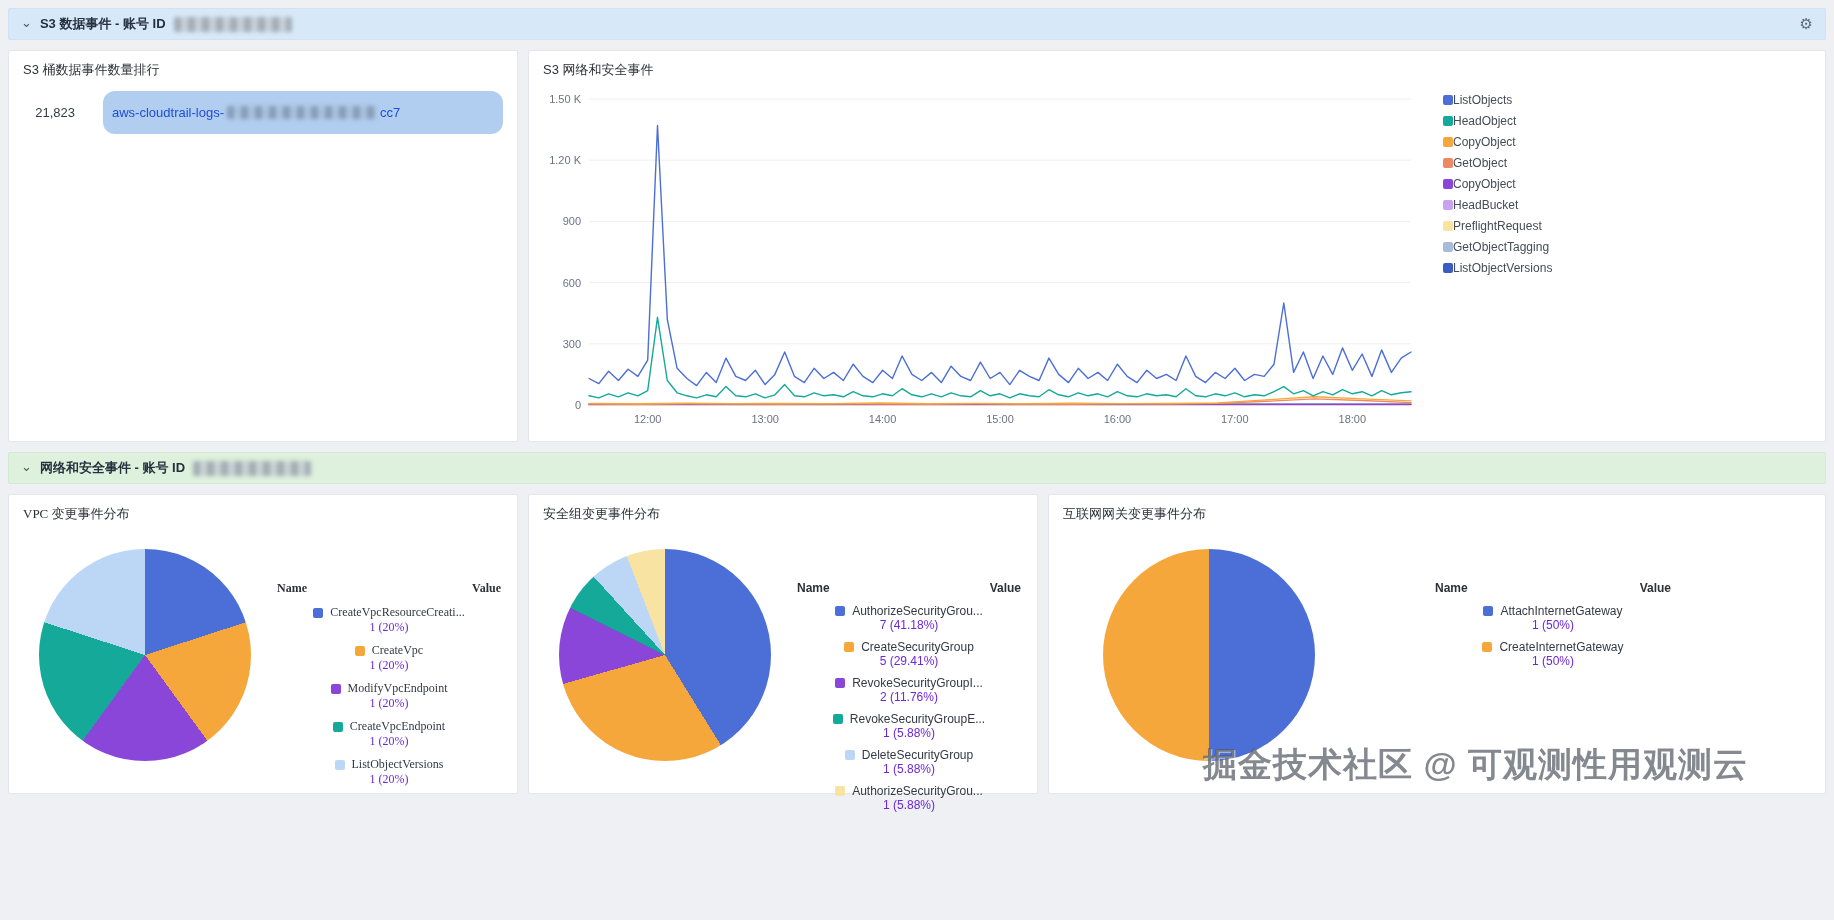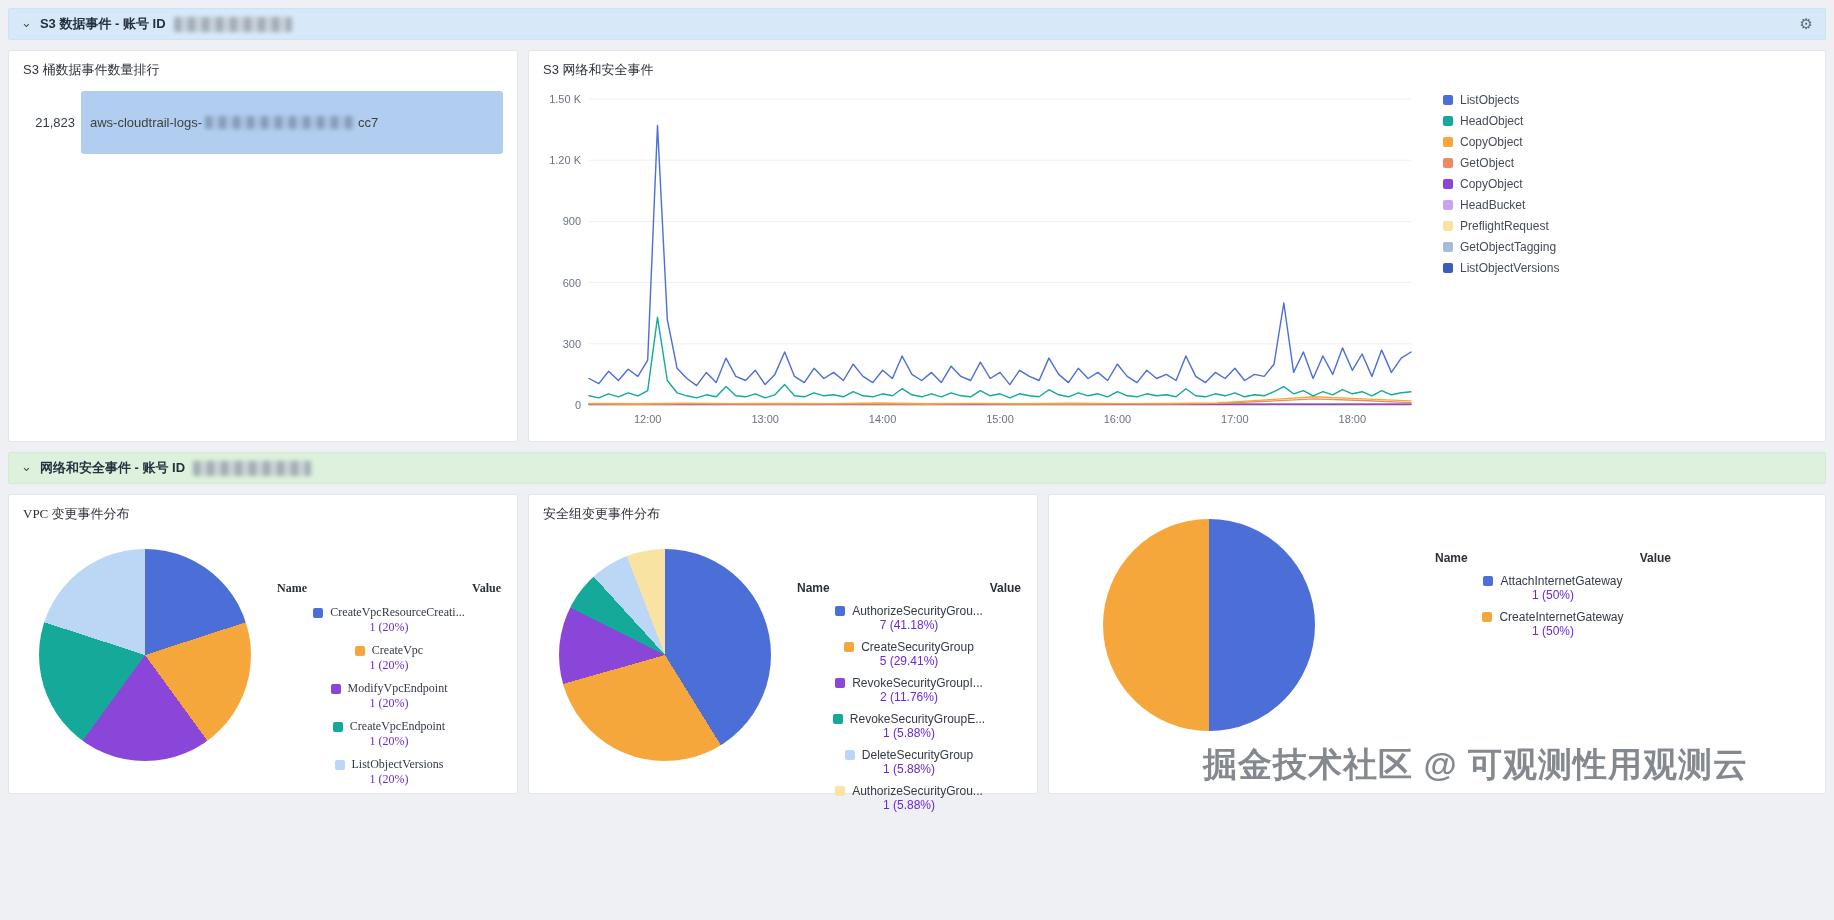--- a/index.html
+++ b/index.html
@@ -32,32 +32,32 @@
   .panel{
     background:#ffffff;border:1px solid #e3e6ea;border-radius:2px;
     padding:10px 14px;box-sizing:border-box;position:relative;
   }
   .row1 .panel{height:392px;}
   .row2 .panel{height:300px;}
   .panel-ranking{width:510px;flex:none;}
   .panel-trend{flex:1;}
   .panel-title{font-size:13px;color:#2c3138;margin-bottom:12px;}
   
-  .bar-row{display:flex;align-items:center;gap:6px;}
+  .bar-row{display:flex;align-items:center;gap:28px;}
   .bar-value{width:52px;text-align:right;font-size:13px;color:#333a44;flex:none;}
   .hbar{
-    flex:1;height:27px;background:#b1cef0;border-radius:3px;
-    display:flex;align-items:center;gap:3px;padding:18px 9px;
-    font-size:13px;color:#404040;overflow:hidden;white-space:nowrap;
+    flex:1;height:27px;background:#b1cef0;border-radius:12px;
+    display:flex;align-items:center;gap:3px;padding:8px 9px;
+    font-size:13px;color:#1d4ed8;overflow:hidden;white-space:nowrap;
   }
   
   .trend-wrap{display:flex;align-items:flex-start;}
   #trend-svg{flex:none;}
   .line-legend{margin-left:20px;padding-top:2px;display:flex;flex-direction:column;gap:7px;font-size:12px;color:#454c55;}
-  .line-legend .item{display:flex;align-items:center;gap:7px;cursor:pointer;}
+  .line-legend .item{display:flex;align-items:center;cursor:pointer;}
   .sw{width:10px;height:10px;border-radius:2px;flex:none;display:inline-block;}
   
   .pie-col-a{width:510px;flex:none;font-family:Liberation Serif, serif;}
   .pie-col-b{width:510px;flex:none;}
   .pie-col-c{flex:1;}
   .pie-wrap{display:flex;justify-content:space-between;align-items:flex-start;padding:2px 2px 0 16px;}
   .pie-wrap.igw{justify-content:flex-start;gap:120px;padding-left:40px;}
   .pie{width:212px;height:212px;border-radius:50%;margin-top:12px;flex:none;cursor:pointer;}
   .pie-legend{width:224px;font-size:12px;color:#333a44;padding-top:6px;flex:none;margin-top:38px;}
   .pie-wrap.igw .pie-legend{width:236px;}
@@ -278,20 +278,21 @@
                 <span class="sw" style="background: rgb(248, 227, 162);"></span>
                 <span>AuthorizeSecurityGrou...</span>
               </span>
               <span class="leg-val">1 (5.88%)</span>
             </div>
           </div>
       </div>
     </div>
 
     <div class="panel pie-col-c">
+      <div class="panel-title">互联网网关变更事件分布</div>
       <div class="pie-wrap igw">
         <div class="pie" style="background: conic-gradient(rgb(76, 110, 215) 0%, rgb(76, 110, 215) 50%, rgb(246, 167, 59) 50%, rgb(246, 167, 59) 100%);"></div>
         <div class="pie-legend">
             <div class="leg-head">
               <span>Name</span>
               <span>Value</span>
             </div>
             <div class="leg-row">
               <span class="leg-name">
                 <span class="sw" style="background: rgb(76, 110, 215);"></span>

